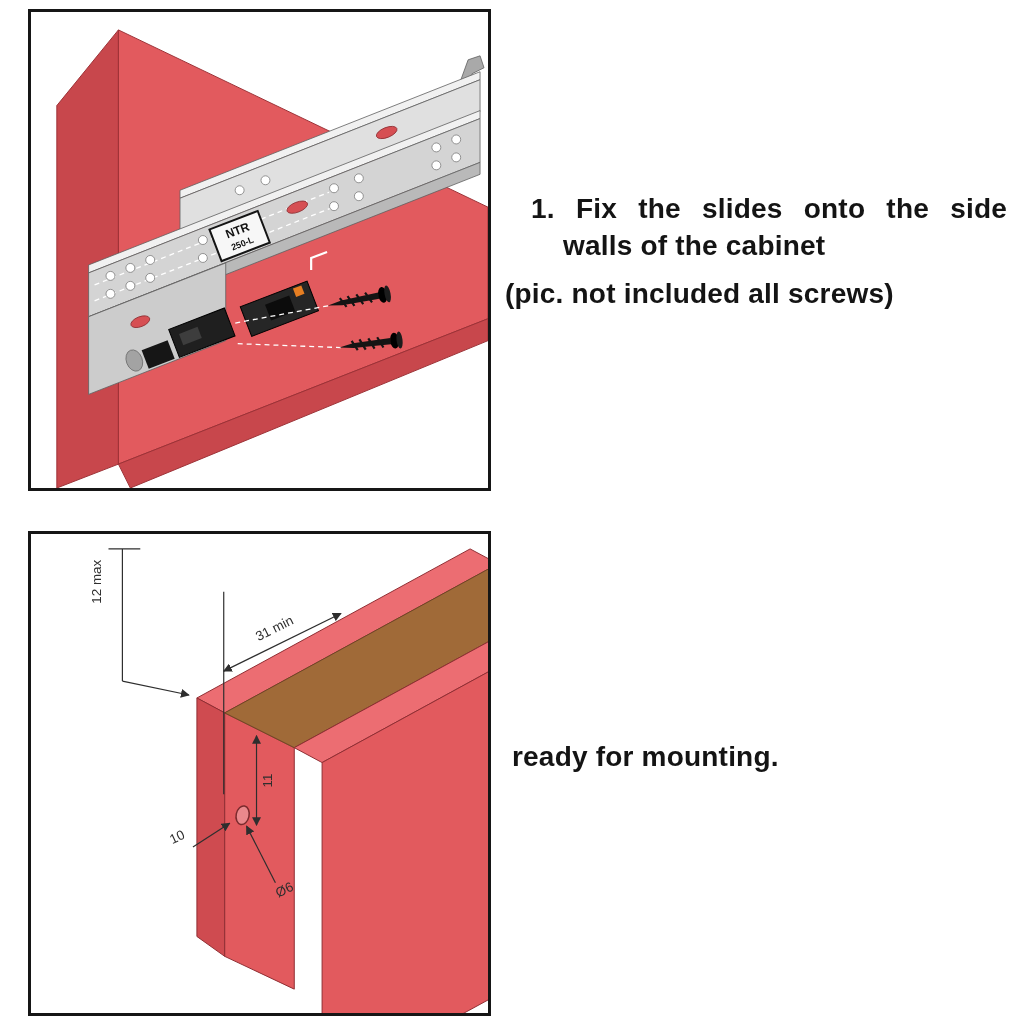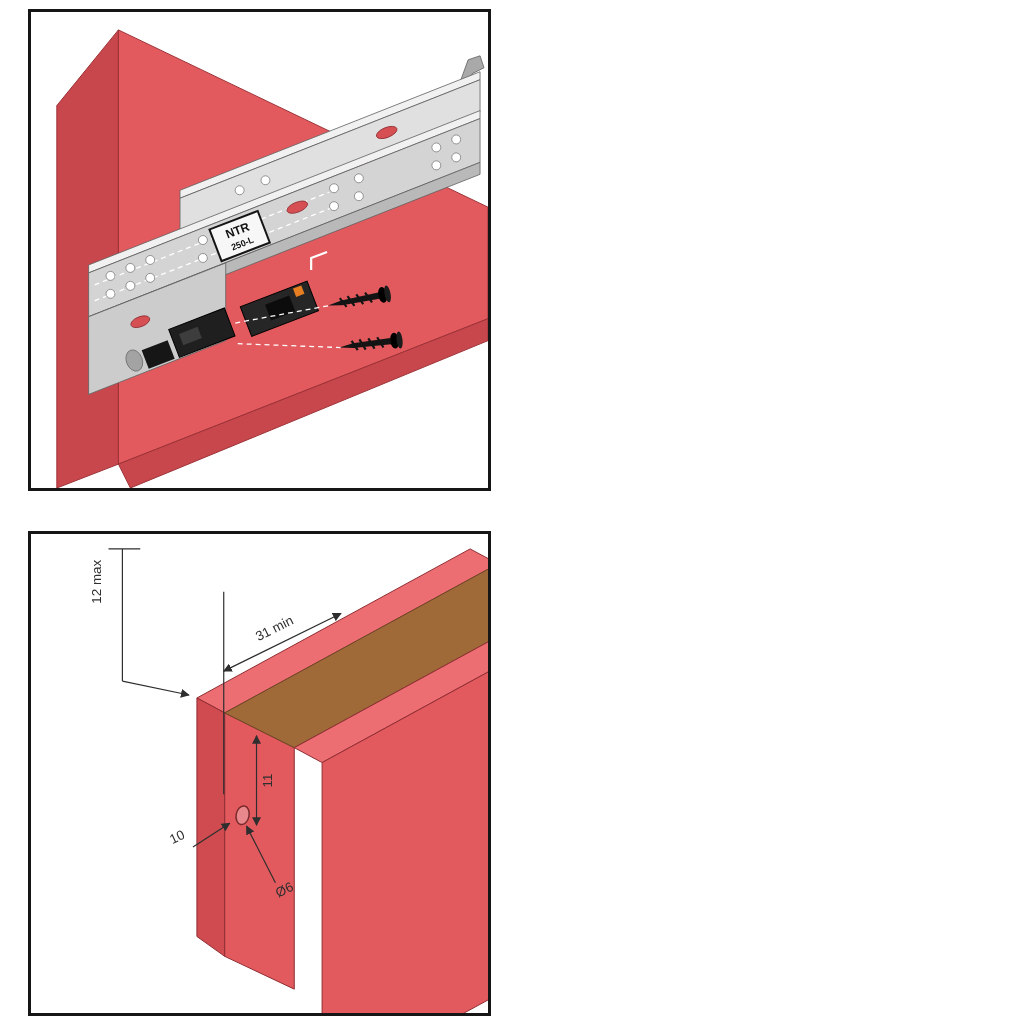--- a/index.html
+++ b/index.html
@@ -126,20 +126,23 @@
         <polygon points="4,-3.2 42,-2.4 56,0 42,2.4 4,3.2" fill="#141414"></polygon>
         <path d="M12,-5.5 L17,5.5 M21,-5.5 L26,5.5 M30,-5.5 L35,5.5 M38,-5 L43,5" stroke="#141414" stroke-width="2.2" fill="none"></path>
         <ellipse cx="0" cy="0" rx="4.5" ry="8" fill="#000"></ellipse>
         <ellipse cx="-5" cy="0" rx="3" ry="8.6" fill="#1c1c1c"></ellipse>
       </g>
     </g>
   </svg>
 </div>
 
 <div class="step-text" id="step1">
+  <div class="l1">1. Fix the slides onto the side</div>
+  <div class="l2">walls of the cabinet</div>
+  <div class="l3">(pic. not included all screws)</div>
 </div>
 
 <div class="panel" id="panel2">
   <svg viewBox="0 0 460 482" preserveAspectRatio="none">
     <defs>
       <marker id="arr2" viewBox="0 0 10 10" refX="9" refY="5" markerWidth="7.5" markerHeight="7.5" orient="auto-start-reverse">
         <path d="M0,0 L10,5 L0,10 z" fill="#2e2e2e"></path>
       </marker>
     </defs>
 
@@ -178,13 +181,14 @@
       <text class="dim" transform="translate(70,48) rotate(-90)" text-anchor="middle">12 max</text>
       <text class="dim" transform="translate(247,99) rotate(-26.5)" text-anchor="middle">31 min</text>
       <text class="dim" transform="translate(243,248) rotate(-90)" text-anchor="middle">11</text>
       <text class="dim" transform="translate(149,309) rotate(-25)" text-anchor="middle">10</text>
       <text class="dim" transform="translate(257,362) rotate(-26)" text-anchor="middle">Ø6</text>
     </g>
   </svg>
 </div>
 
 <div class="step-text" id="step2">
+  <div>ready for mounting.</div>
 </div>
 
 </body></html>

